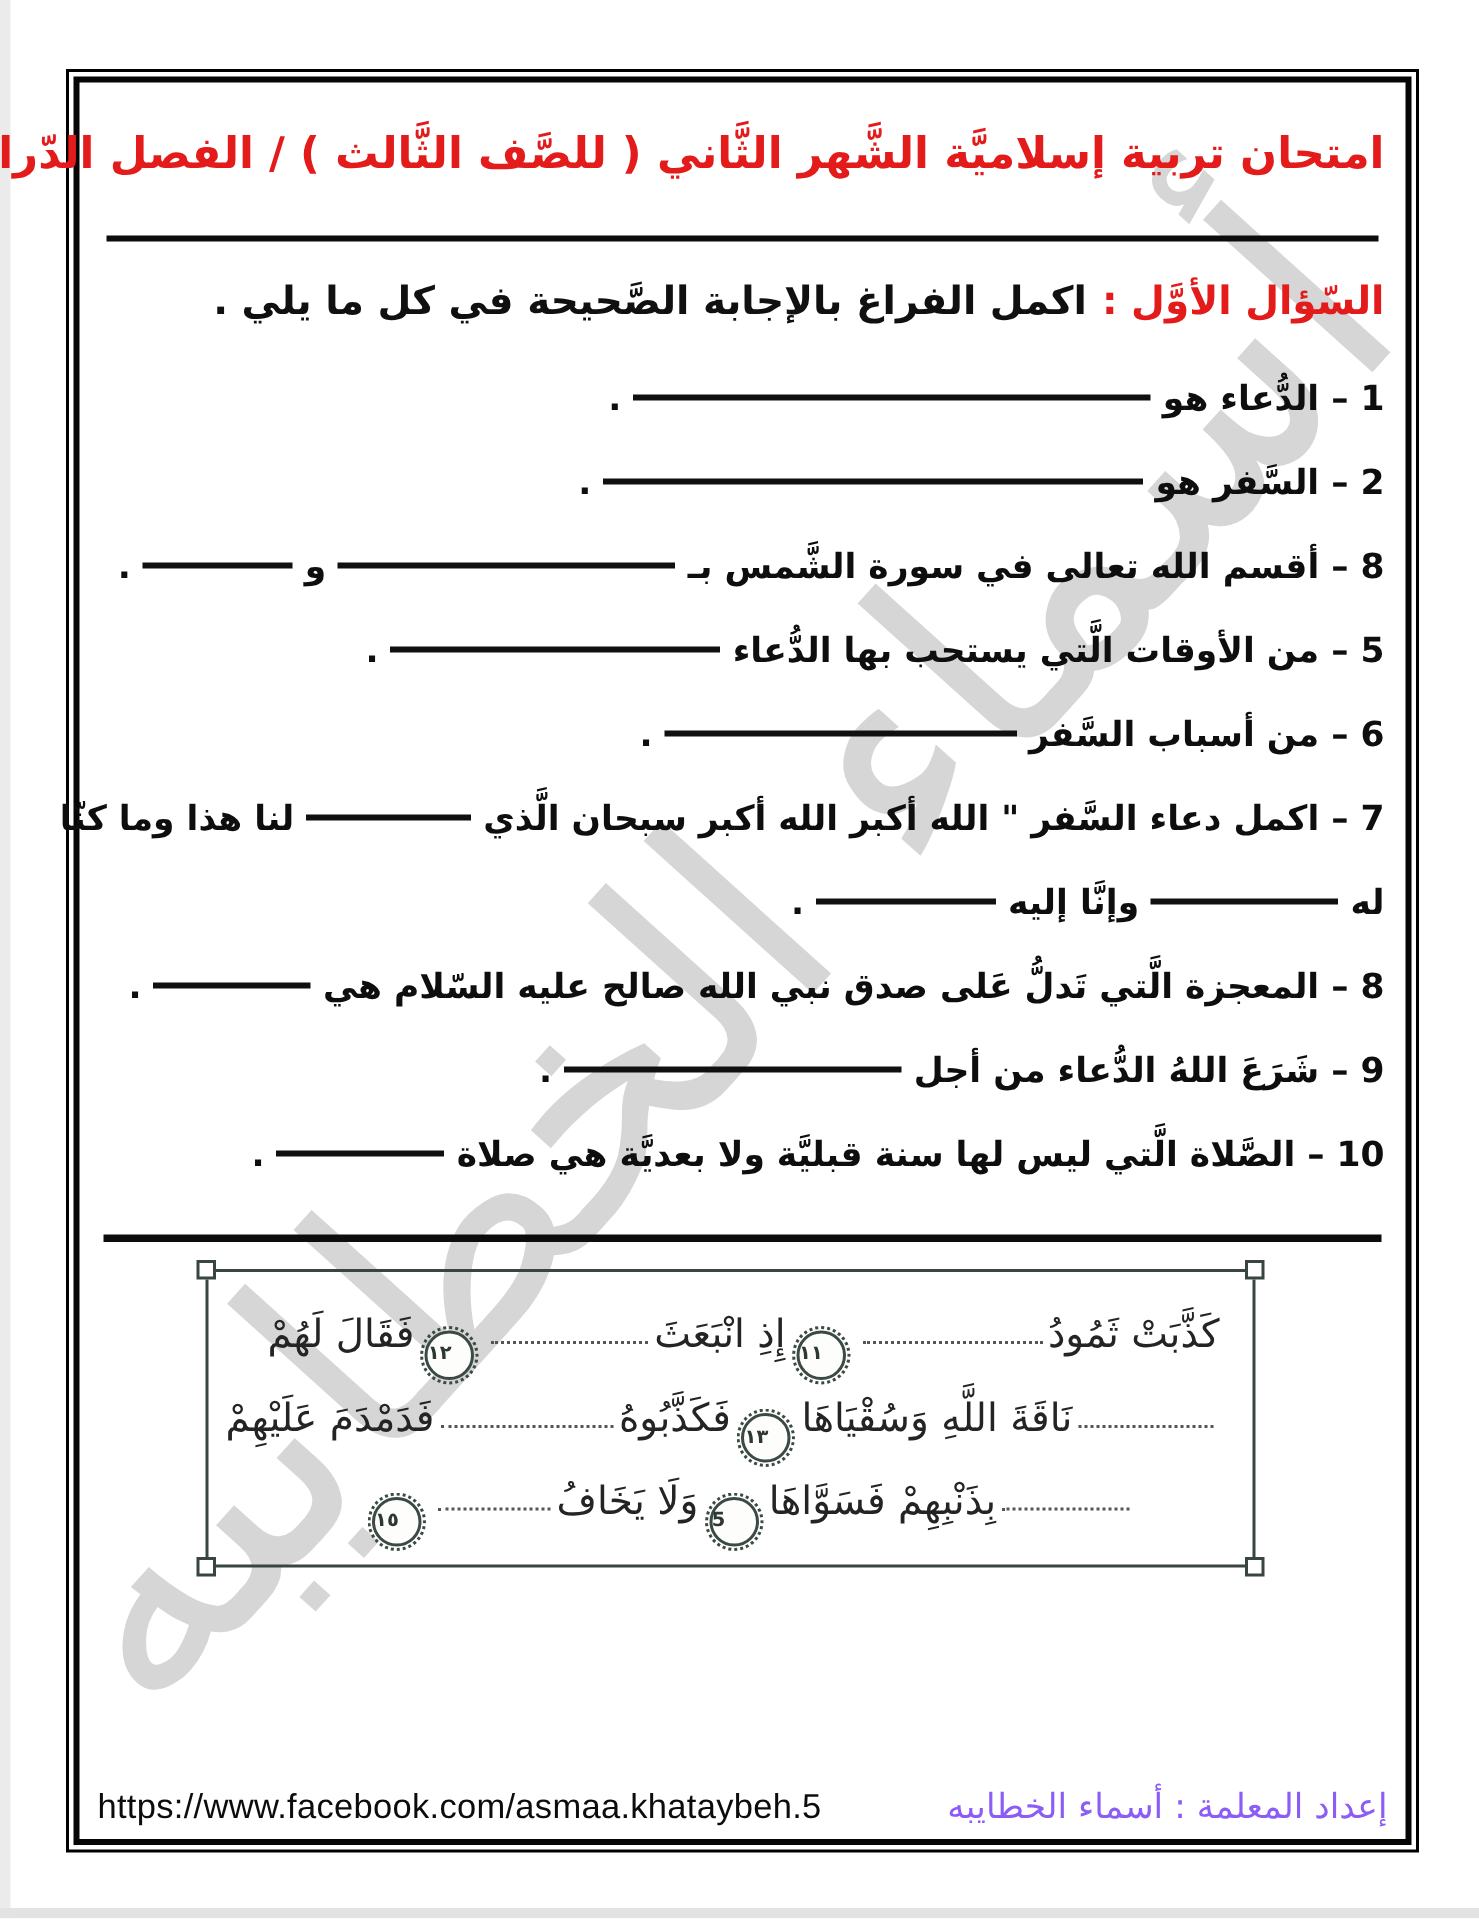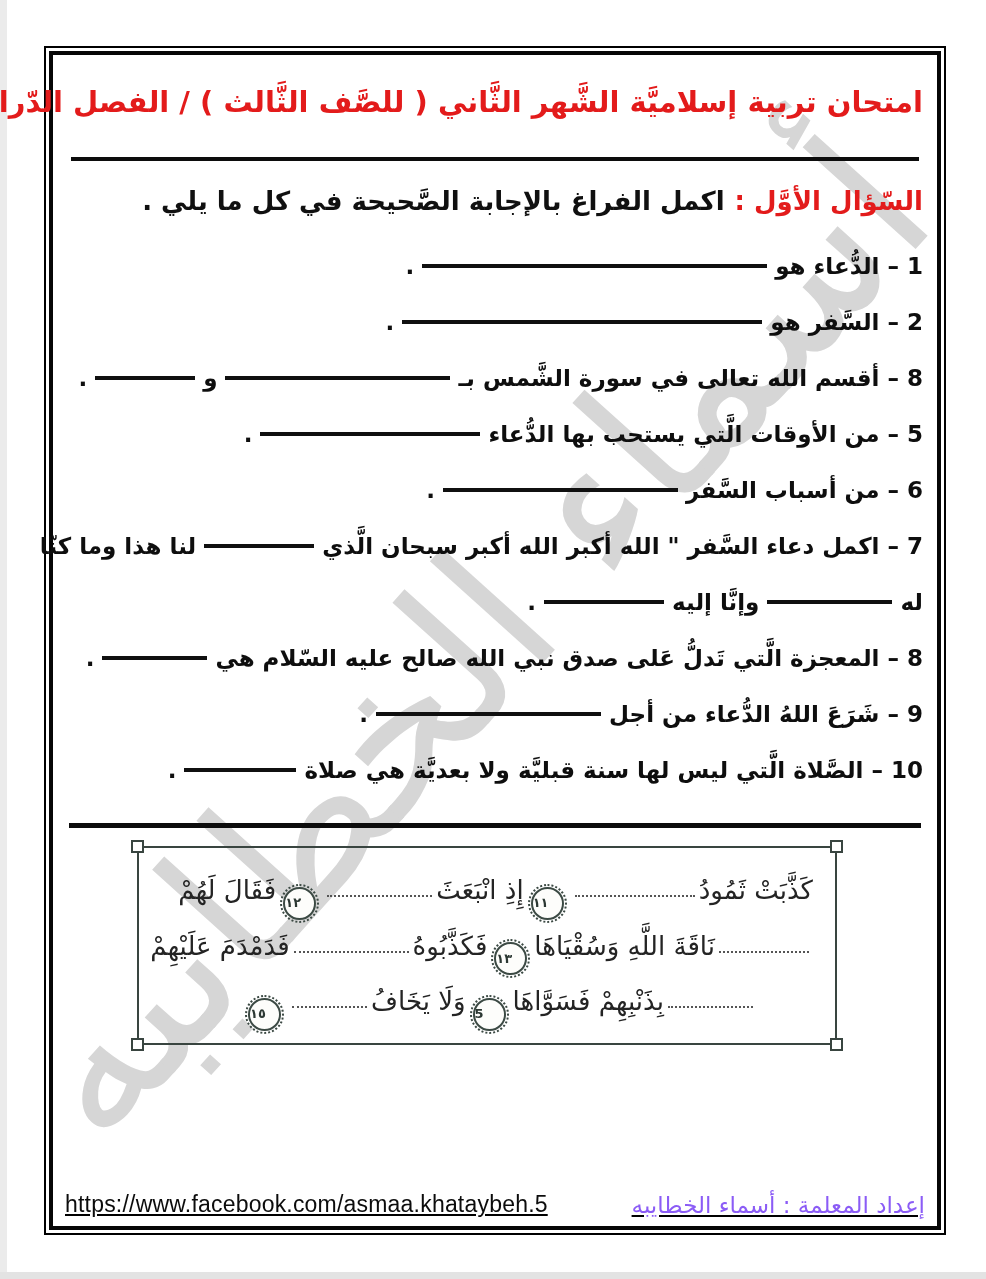--- a/index.html
+++ b/index.html
@@ -34,21 +34,21 @@
   .corner{position:absolute;width:9px;height:9px;border:2px solid #394540;background:#fff;}
   .corner.tl{top:-8px;left:-8px}.corner.tr{top:-8px;right:-8px}.corner.bl{bottom:-8px;left:-8px}.corner.br{bottom:-8px;right:-8px}
   .vline{text-align:right;font-size:26px;line-height:52px;white-space:nowrap;color:#242424;}
   .vline.indent{padding-right:56px;}
   .dots{display:inline-block;height:10px;border-bottom:2px dotted #555;vertical-align:2px;margin:0 4px;}
   .dw120{width:120px}.dw105{width:105px}.dw90{width:90px}.dw115{width:115px}.dw85{width:85px}.dw75{width:75px}
   .medallion{display:inline-flex;align-items:center;justify-content:flex-end;width:29px;height:29px;
     border:2px solid #3c4a44;border-radius:50%;outline:2px dotted #3c4a44;outline-offset:1px;
     vertical-align:-8px;margin:0 7px;font-size:13px;font-weight:bold;color:#2c3833;background:#fdfdfb;}
 
-  .footer{position:absolute;left:12px;right:12px;bottom:8px;display:flex;justify-content:space-between;align-items:center;text-decoration:underline;}
+  .footer{position:absolute;left:12px;right:12px;bottom:8px;display:flex;justify-content:space-between;align-items:center;}
   .footer .url{font-family:"Liberation Sans",sans-serif;font-size:23px;color:#0c0c0c;letter-spacing:0.2px;}
   .footer .by{direction:rtl;font-size:23px;color:#8b5cf6;}
 </style>
 </head>
 <body>
 
 <div class="sheet">
   <div class="edge-left"></div>
   <div class="edge-bottom"></div>
 

